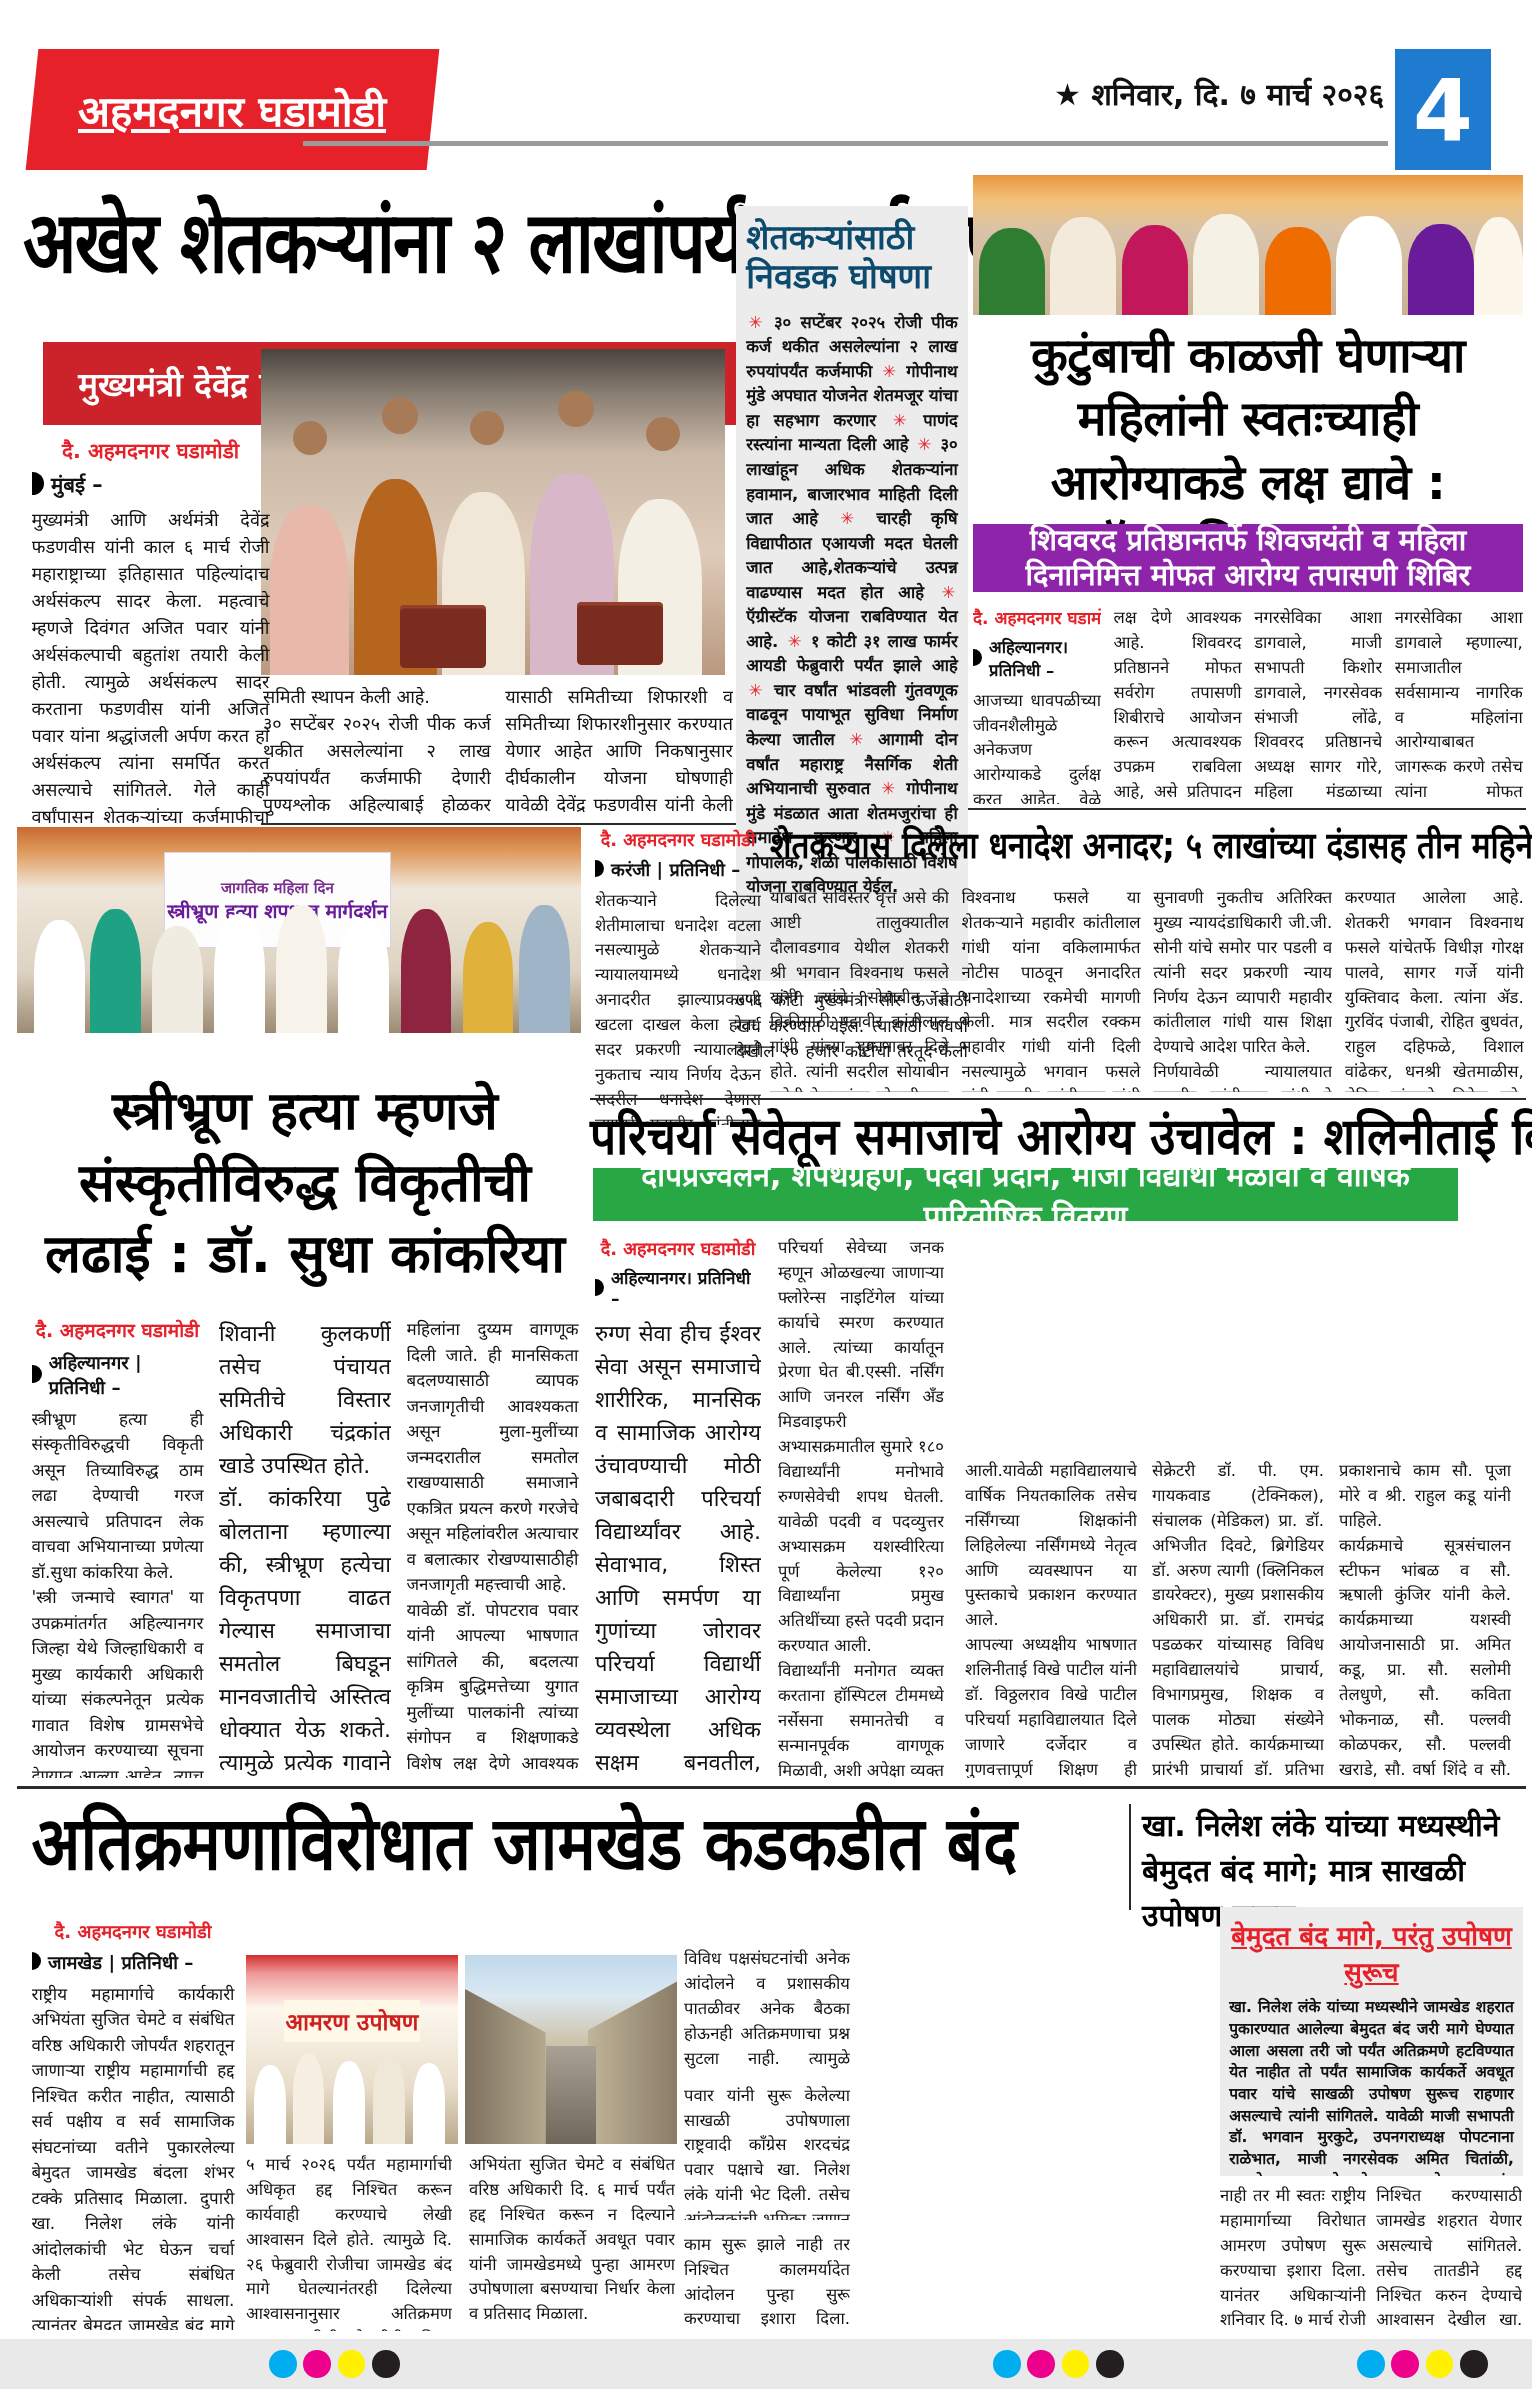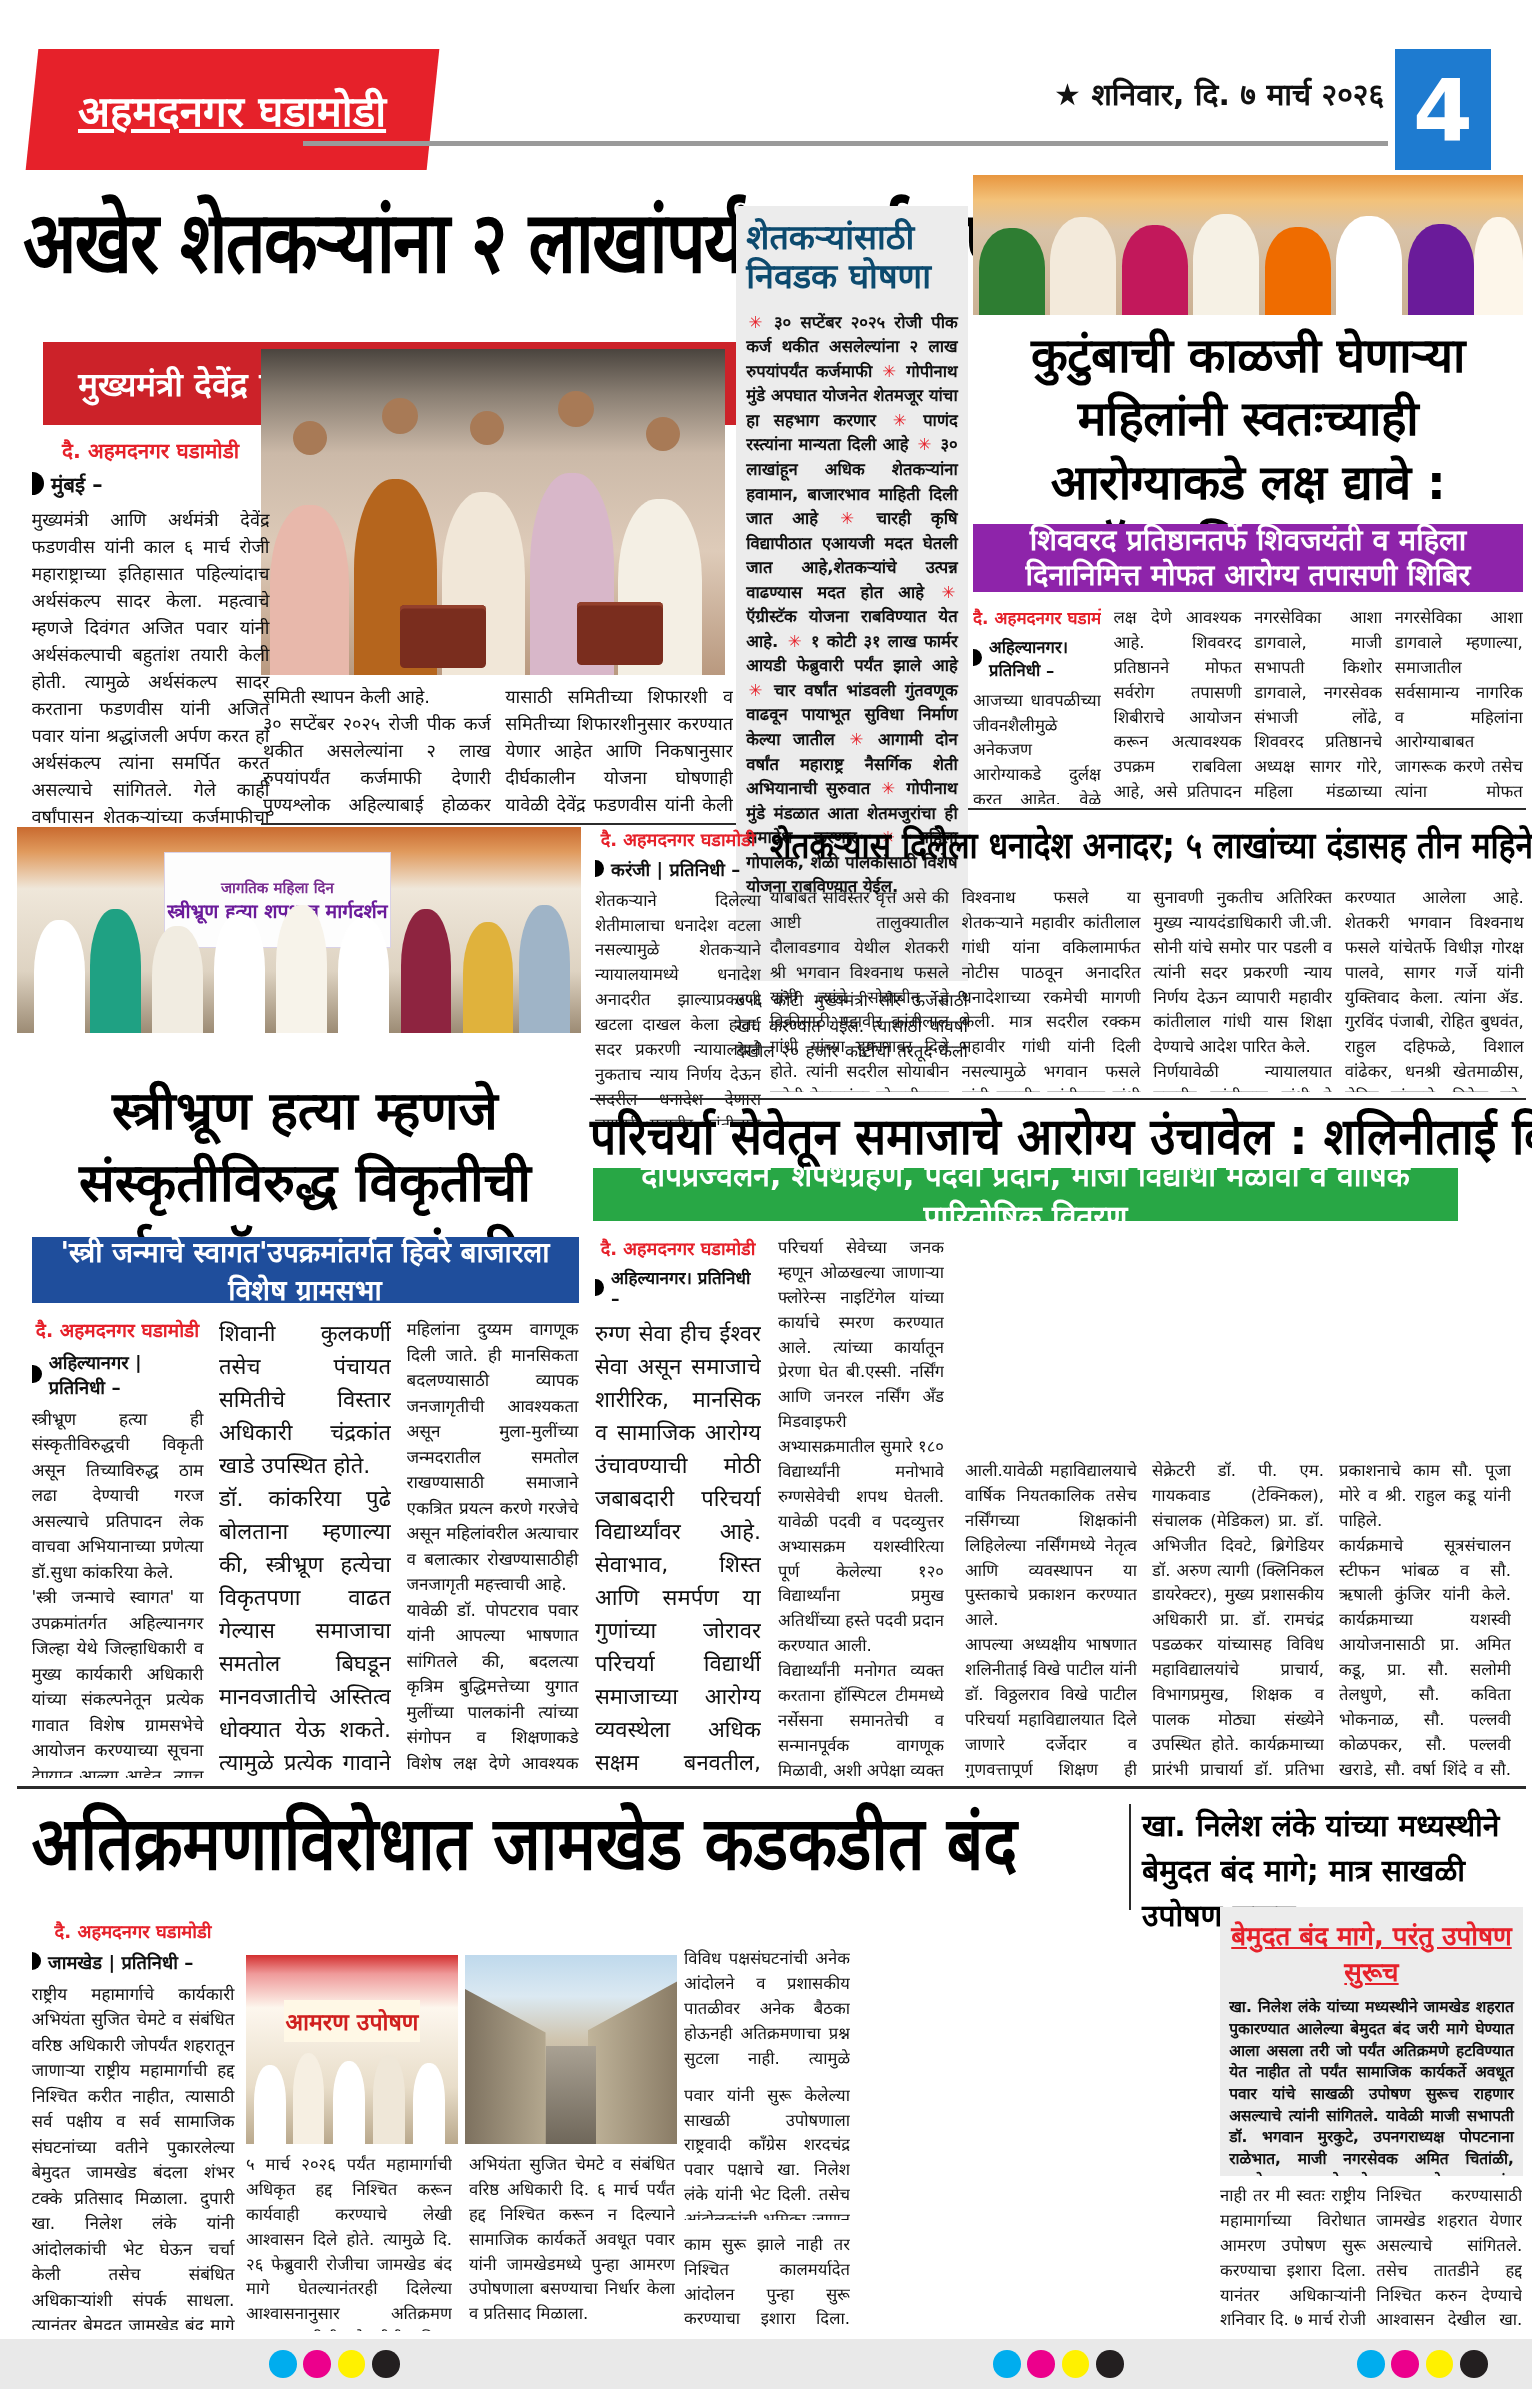--- a/index.html
+++ b/index.html
@@ -164,21 +164,20 @@
     <div class="ph-person" style="left:24%;width:9%;height:52%;background:#f1ece1;"></div>
     <div class="ph-person" style="left:35%;width:9%;height:58%;background:#ffffff;"></div>
     <div class="ph-person" style="left:46%;width:9%;height:62%;background:#f7f3ea;"></div>
     <div class="ph-person" style="left:57%;width:9%;height:56%;background:#ffffff;"></div>
     <div class="ph-person" style="left:68%;width:9%;height:60%;background:#8e2440;"></div>
     <div class="ph-person" style="left:79%;width:9%;height:54%;background:#e0b23c;"></div>
     <div class="ph-person" style="left:89%;width:9%;height:62%;background:#9fb4c7;"></div>
   </div>
 
   <div class="abs hl" style="left:31.5px;top:1075px;width:547px;font-size:53px;text-align:center;line-height:1.35;">स्त्रीभ्रूण हत्या म्हणजे संस्कृतीविरुद्ध विकृतीची लढाई : डॉ. सुधा कांकरिया</div>
-  <div class="bar" style="left:31.5px;top:1237px;width:547px;height:66px;background:#1f4e9c;font-size:28px;padding:0 6.9px;box-sizing:border-box;">'स्त्री जन्माचे स्वागत'उपक्रमांतर्गत हिवरे बाजारला विशेष ग्रामसभा</div>
   <div class="cols" style="left:31.5px;top:1317px;width:547px;height:461px;gap:15.5px;">
     <div class="c" style="width:172px;overflow:hidden;">
       <div class="byline" style="font-size:19px;">दै. अहमदनगर घडामोडी</div>
       <div class="dl" style="font-size:18.3px;">
         <span class="halfdot" style="width:10.3px;height:18.3px;"></span>
         <span>अहिल्यानगर | प्रतिनिधी –</span>
       </div>
       <div class="body" style="font-size:17px;">स्त्रीभ्रूण हत्या ही संस्कृतीविरुद्धची विकृती असून तिच्याविरुद्ध ठाम लढा देण्याची गरज असल्याचे प्रतिपादन लेक वाचवा अभियानाच्या प्रणेत्या डॉ.सुधा कांकरिया केले.
 'स्त्री जन्माचे स्वागत' या उपक्रमांतर्गत अहिल्यानगर जिल्हा येथे जिल्हाधिकारी व मुख्य कार्यकारी अधिकारी यांच्या संकल्पनेतून प्रत्येक गावात विशेष ग्रामसभेचे आयोजन करण्याच्या सूचना देण्यात आल्या आहेत. त्याच पार्श्वभूमीवर हिवरे बाजार येथे विशेष ग्रामसभा घेण्यात आली.यावेळी त्या बोलत होत्या.
 या ग्रामसभेच्या अध्यक्षस्थानी सरपंच विमल ठाणगे होत्या. कार्यक्रमाला डॉ. पोपटराव पवार, जिल्हा आरोग्य अधिकारी डॉ. बापूसाहेब नागरगोजे, तालुका आरोग्य अधिकारी डॉ. विनोद काकडे, प्राथमिक आरोग्य केंद्राचे वैद्यकीय अधिकारी डॉ. ज्योती हिंगे, प्राथमिक आरोग्य उपकेंद्र हिवरे बाजार येथील समुदाय आरोग्य अधिकारी डॉ.</div>

